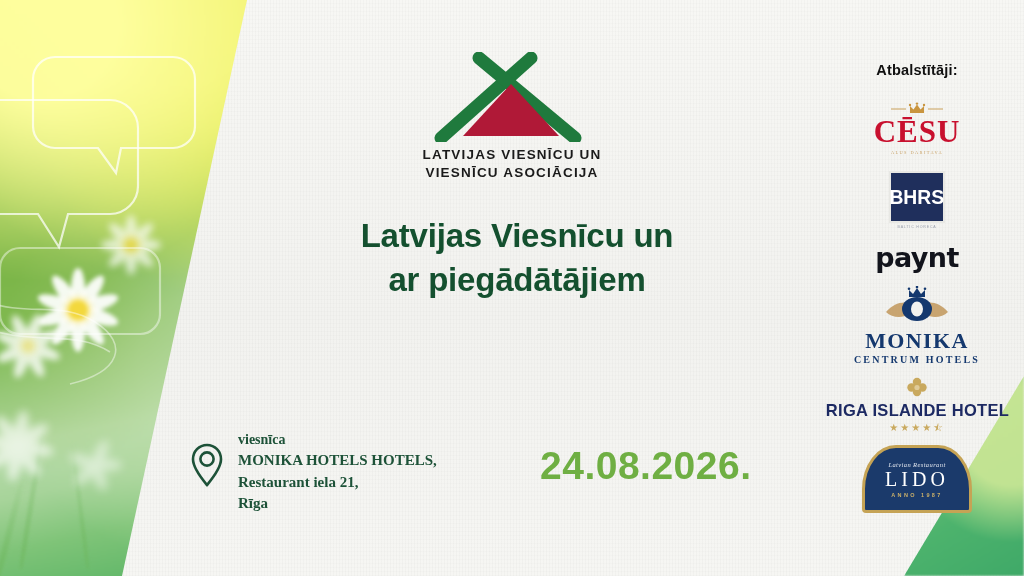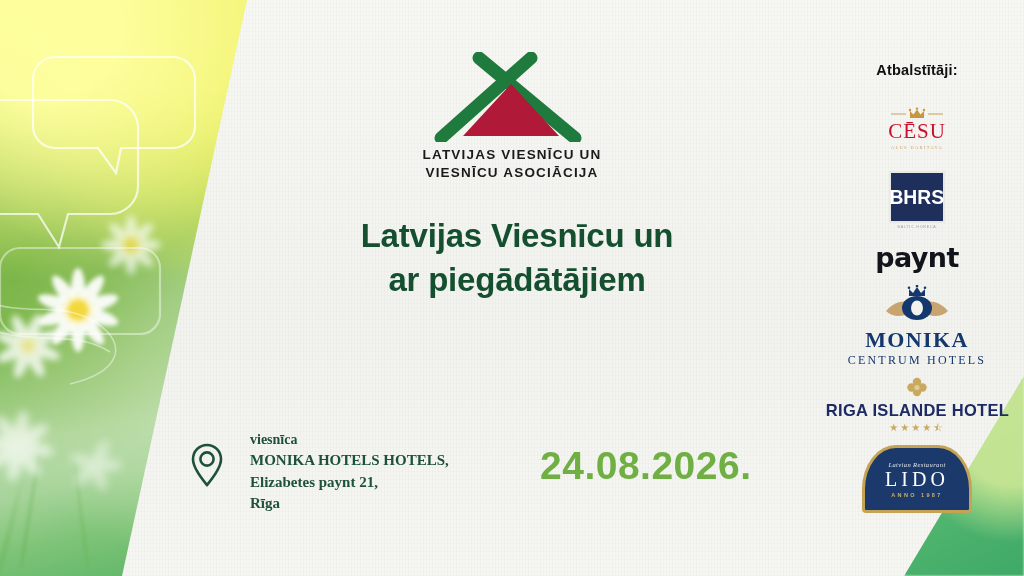--- a/index.html
+++ b/index.html
@@ -105,21 +105,21 @@
     position:absolute;left:232px;top:214px;width:570px;
     text-align:center;z-index:5;
     color:#14502f;font-weight:bold;font-size:33px;line-height:1.34;
     letter-spacing:-.2px;
   }
   .headline div{white-space:nowrap;}
 
   
   .venue{
     position:absolute;left:190px;top:430px;z-index:5;
-    display:flex;align-items:flex-start;gap:26px;
+    display:flex;align-items:flex-start;gap:14px;
   }
   .venue .pin{flex:0 0 auto;margin-top:12px;}
   .venue .lines{
     font-family:"Liberation Serif", serif;
     color:#1d5238;font-weight:bold;font-size:15px;line-height:1.44;
   }
   .venue .lines .small{font-size:14px;}
 
   
   .date{
@@ -140,22 +140,22 @@
   .s-bhrs{margin-top:14px;height:60px;}
   .s-paynt{margin-top:10px;height:34px;}
   .s-monika{margin-top:14px;height:74px;}
   .s-riga{margin-top:12px;height:60px;}
   .s-lido{margin-top:10px;height:70px;}
 
   
   .cesu{text-align:center;}
   .cesu .crown{display:block;margin:0 auto 1px;}
   .cesu .word{
-    font-family:"Liberation Serif", serif;color:#c8102e;font-weight:normal;
-    font-size:21px;letter-spacing:1px;line-height:1;
+    font-family:"Liberation Serif", serif;color:#c8102e;font-weight:bold;
+    font-size:31px;letter-spacing:1px;line-height:1;
   }
   .cesu .sub{
     margin-top:3px;color:#caa46a;font-size:4.4px;letter-spacing:1.4px;
     font-family:"Liberation Serif", serif;
   }
 
   
   .bhrs{text-align:center;}
   .bhrs .box{
     width:52px;height:48px;background:#1f2f5c;border:2px solid #e8e8e4;
@@ -174,21 +174,21 @@
   }
 
   
   .monika{text-align:center;line-height:1;}
   .monika .emblem{display:block;margin:0 auto;}
   .monika .word{
     margin-top:2px;color:#14386e;font-weight:bold;font-size:22px;
     letter-spacing:1.4px;font-family:"Liberation Serif", serif;
   }
   .monika .sub{
-    margin-top:3px;color:#14386e;font-size:12px;letter-spacing:2.2px;font-weight:normal;
+    margin-top:3px;color:#14386e;font-size:10px;letter-spacing:2.2px;font-weight:bold;
     font-family:"Liberation Serif", serif;
   }
 
   
   .riga{text-align:center;line-height:1;}
   .riga .orn{display:block;margin:0 auto 4px;}
   .riga .word{
     color:#1d2a63;font-weight:bold;font-size:17px;letter-spacing:.3px;
     font-family:"Liberation Sans", sans-serif;transform:scaleX(.97);
   }
@@ -318,21 +318,21 @@
   <div class="venue">
     <span class="pin">
       <svg width="34" height="46" viewBox="0 0 34 46" fill="none">
         <path d="M17 3 C 9 3 3 9.4 3 17.3 C 3 26.5 13.3 38.5 17 43 C 20.7 38.5 31 26.5 31 17.3 C 31 9.4 25 3 17 3 Z" stroke="#1d5238" stroke-width="2.6" fill="none"></path>
         <circle cx="17" cy="17" r="6.6" stroke="#1d5238" stroke-width="2.6" fill="none"></circle>
       </svg>
     </span>
     <div class="lines">
       <div class="small">viesnīca</div>
       <div>MONIKA HOTELS HOTELS,</div>
-      <div>Elizabetes paynt 21,</div>
+      <div>Restaurant iela 21,</div>
       <div>Rīga</div>
     </div>
   </div>
 
   <div class="date">24.08.2026.</div>
 
   <div class="sponsors">
     <div class="heading">Atbalstītāji:</div>
 
     <div class="logo-slot s-cesu">

